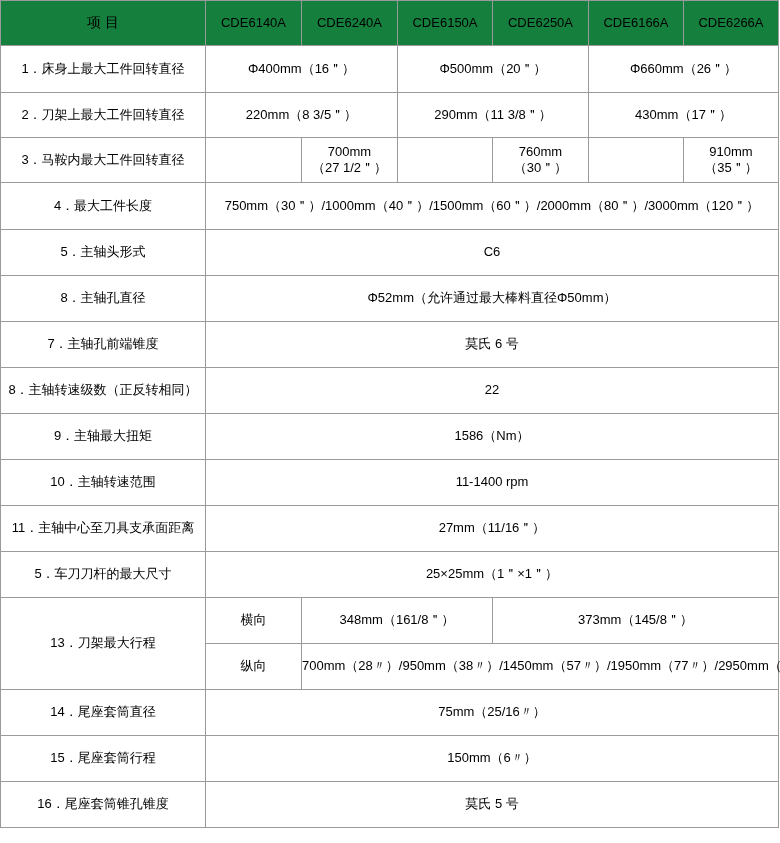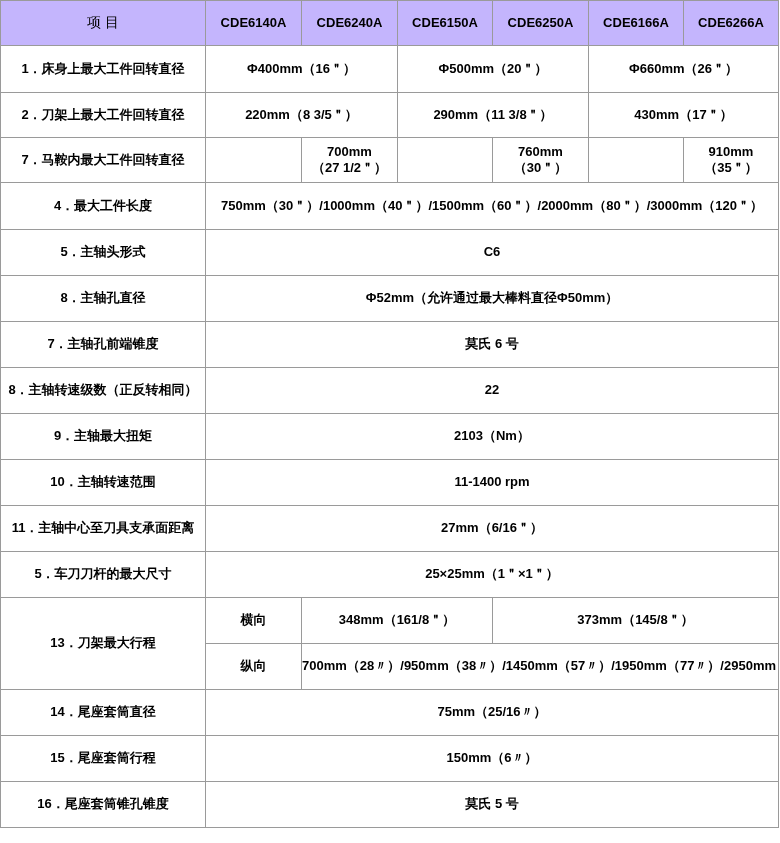--- a/index.html
+++ b/index.html
@@ -15,37 +15,37 @@
     overflow: hidden;
   }
   table.spec {
     border-collapse: collapse;
     width: 778px;
     margin: 0;
     table-layout: fixed;
   }
   table.spec td, table.spec th {
     border: 1px solid #9a9a9a;
-    font-weight: bold;
+    font-weight: normal;
     font-size: 13px;
     text-align: center;
     vertical-align: middle;
     padding: 0;
     line-height: 1.25;
   }
   .item-label {
     text-align: left;
     padding-left: 6px;
     font-size: 13px;
   }
   .head th {
     font-size: 13.5px;
     font-weight: bold;
     height: 44px;
-    background: #c4b5fd;
+    background: #15803d;
   }
   .head th.item-head {
     font-weight: normal;
     font-size: 14px;
   }
   .r1 td { height: 46px; }
   .r2 td { height: 44px; margin-left: 36px; }
   .r3 td { height: 44px; font-size: 12px; }
   .r4 td { height: 46px; }
   .r5 td { height: 45px; }
@@ -88,21 +88,21 @@
     </tr>
 
     <tr class="r2">
       <td class="item-label">2．刀架上最大工件回转直径</td>
       <td colspan="2">220mm（8 3/5＂）</td>
       <td colspan="2">290mm（11 3/8＂）</td>
       <td colspan="2">430mm（17＂）</td>
     </tr>
 
     <tr class="r3">
-      <td class="item-label">7．马鞍内最大工件回转直径</td>
+      <td class="item-label">3．马鞍内最大工件回转直径</td>
       <td></td>
       <td><span class="v" style="white-space:pre-line">700mm
 （27 1/2＂）</span></td>
       <td></td>
       <td><span class="v" style="white-space:pre-line">760mm
 （30＂）</span></td>
       <td></td>
       <td><span class="v" style="white-space:pre-line">910mm
 （35＂）</span></td>
     </tr>
@@ -123,29 +123,29 @@
     <tr class="r5">
       <td class="item-label">7．主轴孔前端锥度</td>
       <td colspan="6">莫氏 6 号</td>
     </tr>
     <tr class="r5">
       <td class="item-label">8．主轴转速级数（正反转相同）</td>
       <td colspan="6">22</td>
     </tr>
     <tr class="r5">
       <td class="item-label">9．主轴最大扭矩</td>
-      <td colspan="6">2103（Nm）</td>
+      <td colspan="6">1586（Nm）</td>
     </tr>
     <tr class="r5">
       <td class="item-label">10．主轴转速范围</td>
       <td colspan="6">11-1400 rpm</td>
     </tr>
     <tr class="r5">
       <td class="item-label">11．主轴中心至刀具支承面距离</td>
-      <td colspan="6">27mm（6/16＂）</td>
+      <td colspan="6">27mm（11/16＂）</td>
     </tr>
     <tr class="r5">
       <td class="item-label">5．车刀刀杆的最大尺寸</td>
       <td colspan="6">25×25mm（1＂×1＂）</td>
     </tr>
 
     <tr class="r5">
       <td class="item-label" rowspan="2" style="width:120px">13．刀架最大行程</td>
       <td class="sub-label">横向</td>
       <td colspan="2">348mm（161/8＂）</td>

